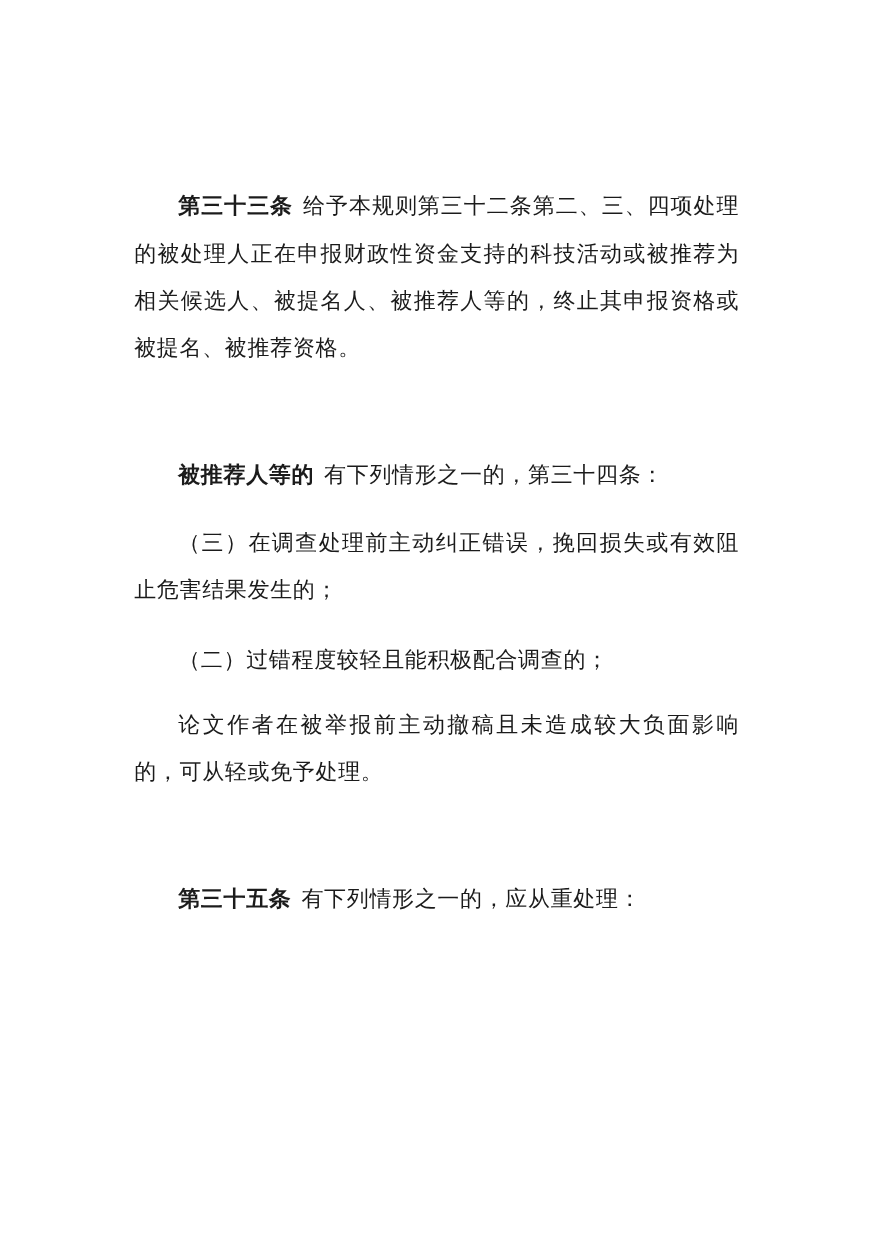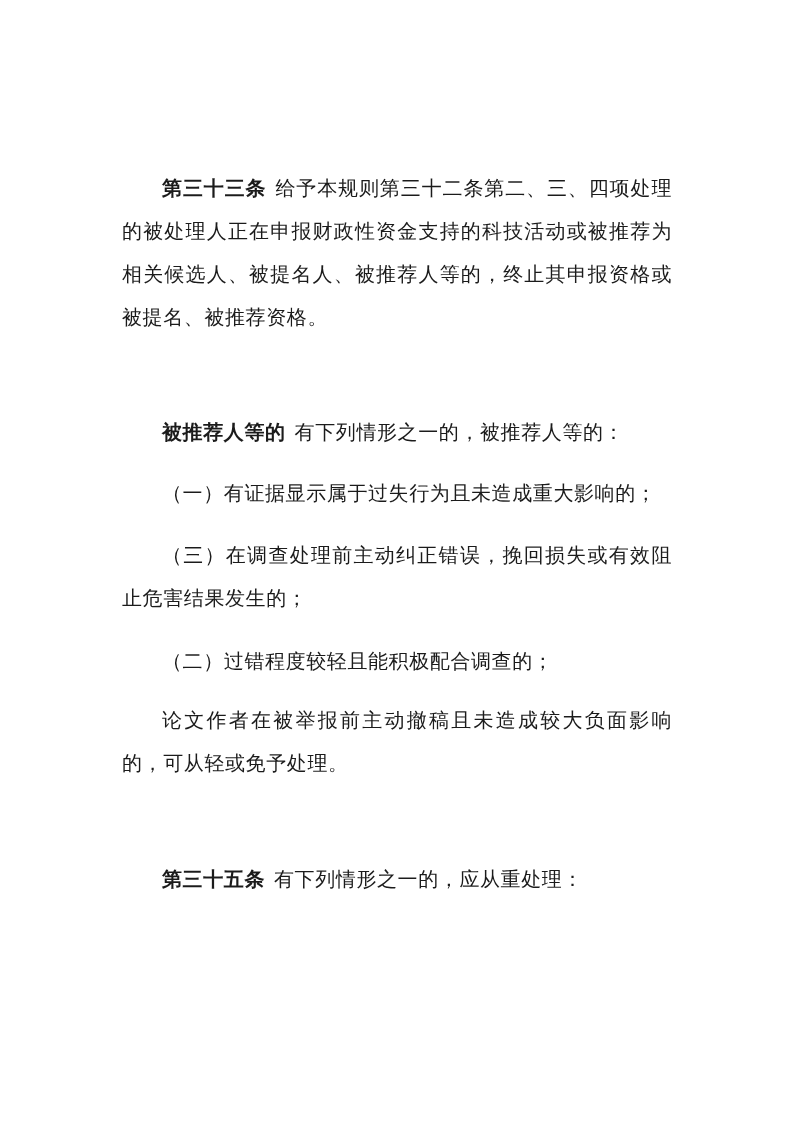--- a/index.html
+++ b/index.html
@@ -42,23 +42,22 @@
   #p7 { margin-top: 16px; font-family: Liberation Serif, serif; }
   #p8 { margin-top: 73px; font-family: Liberation Serif, serif; }
 </style>
 </head>
 <body>
 
 <div class="doc-page">
 
   <p class="para" id="p1"><span class="article-heading">第三十三条</span><span>给予本规则第三十二条第二、三、四项处理的被处理人正在申报财政性资金支持的科技活动或被推荐为相关候选人、被提名人、被推荐人等的，终止其申报资格或被提名、被推荐资格。</span></p>
 
-  <p class="para" id="p2"><span class="article-heading">被推荐人等的</span><span>有下列情形之一的，被推荐人等的：</span></p>
+  <p class="para" id="p2"><span class="article-heading">被推荐人等的</span><span>有下列情形之一的，第三十四条：</span></p>
 
-  <p class="para" id="p3">（一）有证据显示属于过失行为且未造成重大影响的；</p>
 
   <p class="para" id="p5">（三）在调查处理前主动纠正错误，挽回损失或有效阻止危害结果发生的；</p>
 
   <p class="para" id="p4">（二）过错程度较轻且能积极配合调查的；</p>
 
 
   <p class="para" id="p7">论文作者在被举报前主动撤稿且未造成较大负面影响的，可从轻或免予处理。</p>
 
   <p class="para" id="p8"><span class="article-heading">第三十五条</span><span>有下列情形之一的，应从重处理：</span></p>
 

